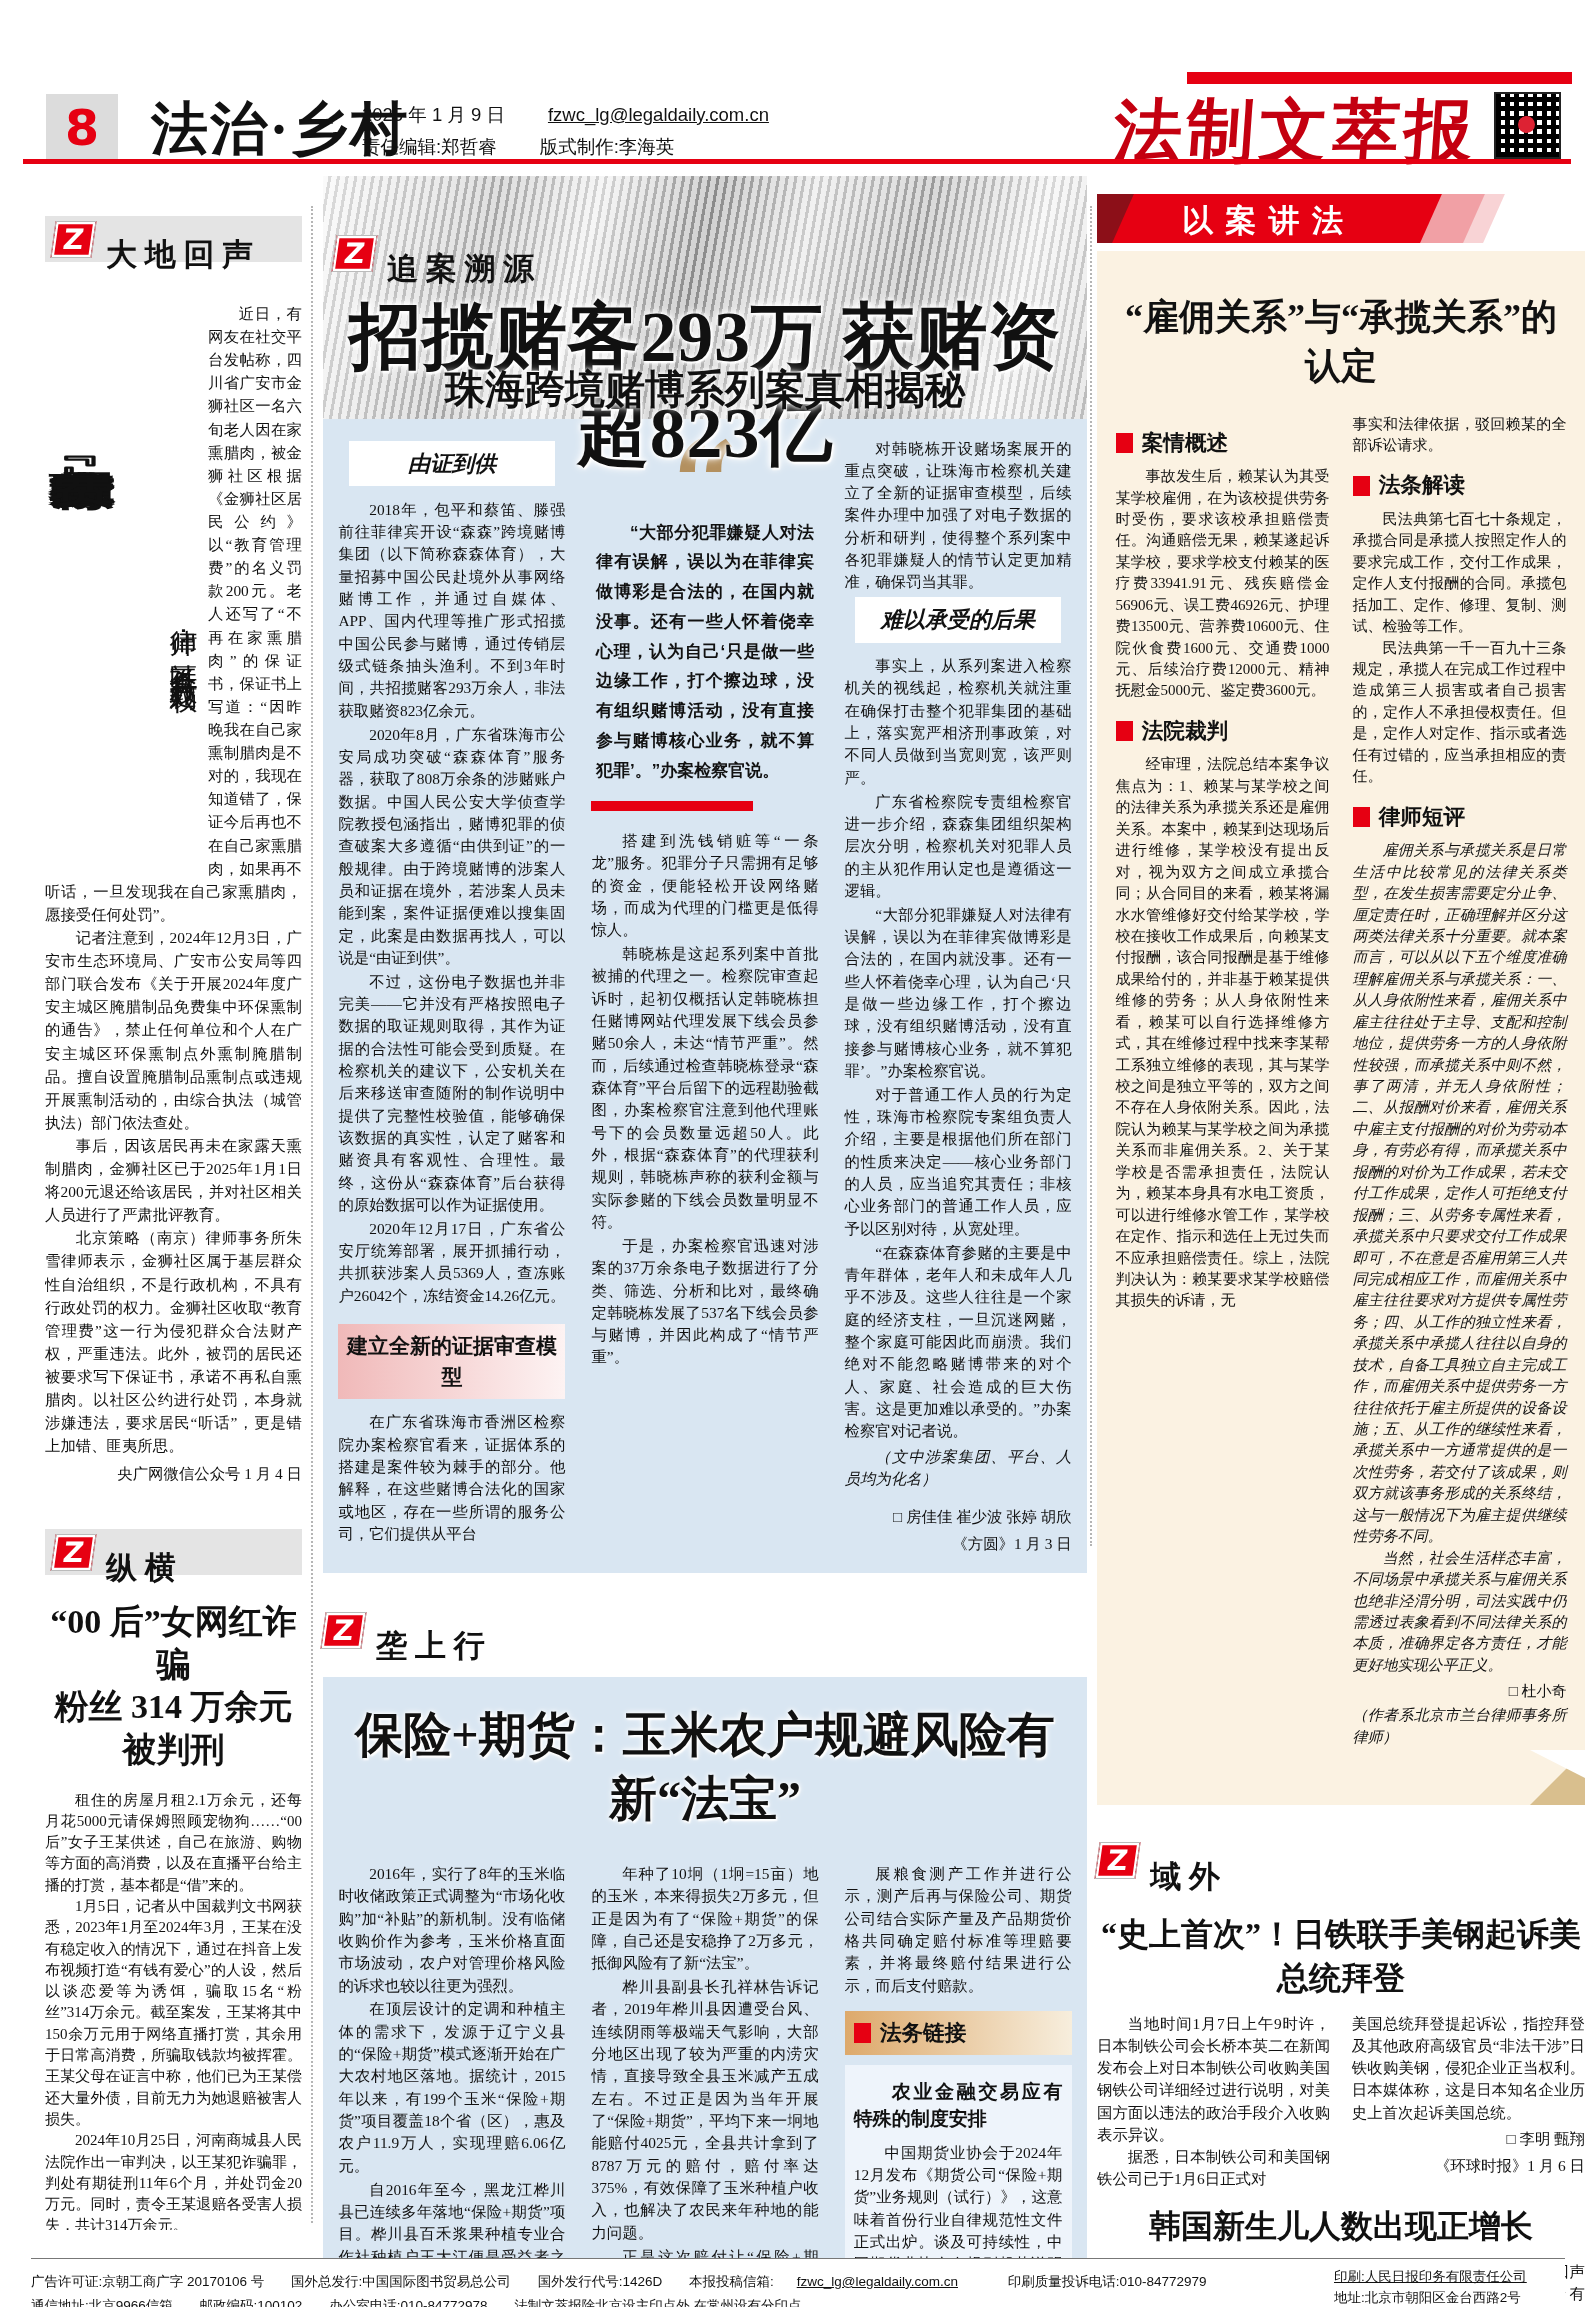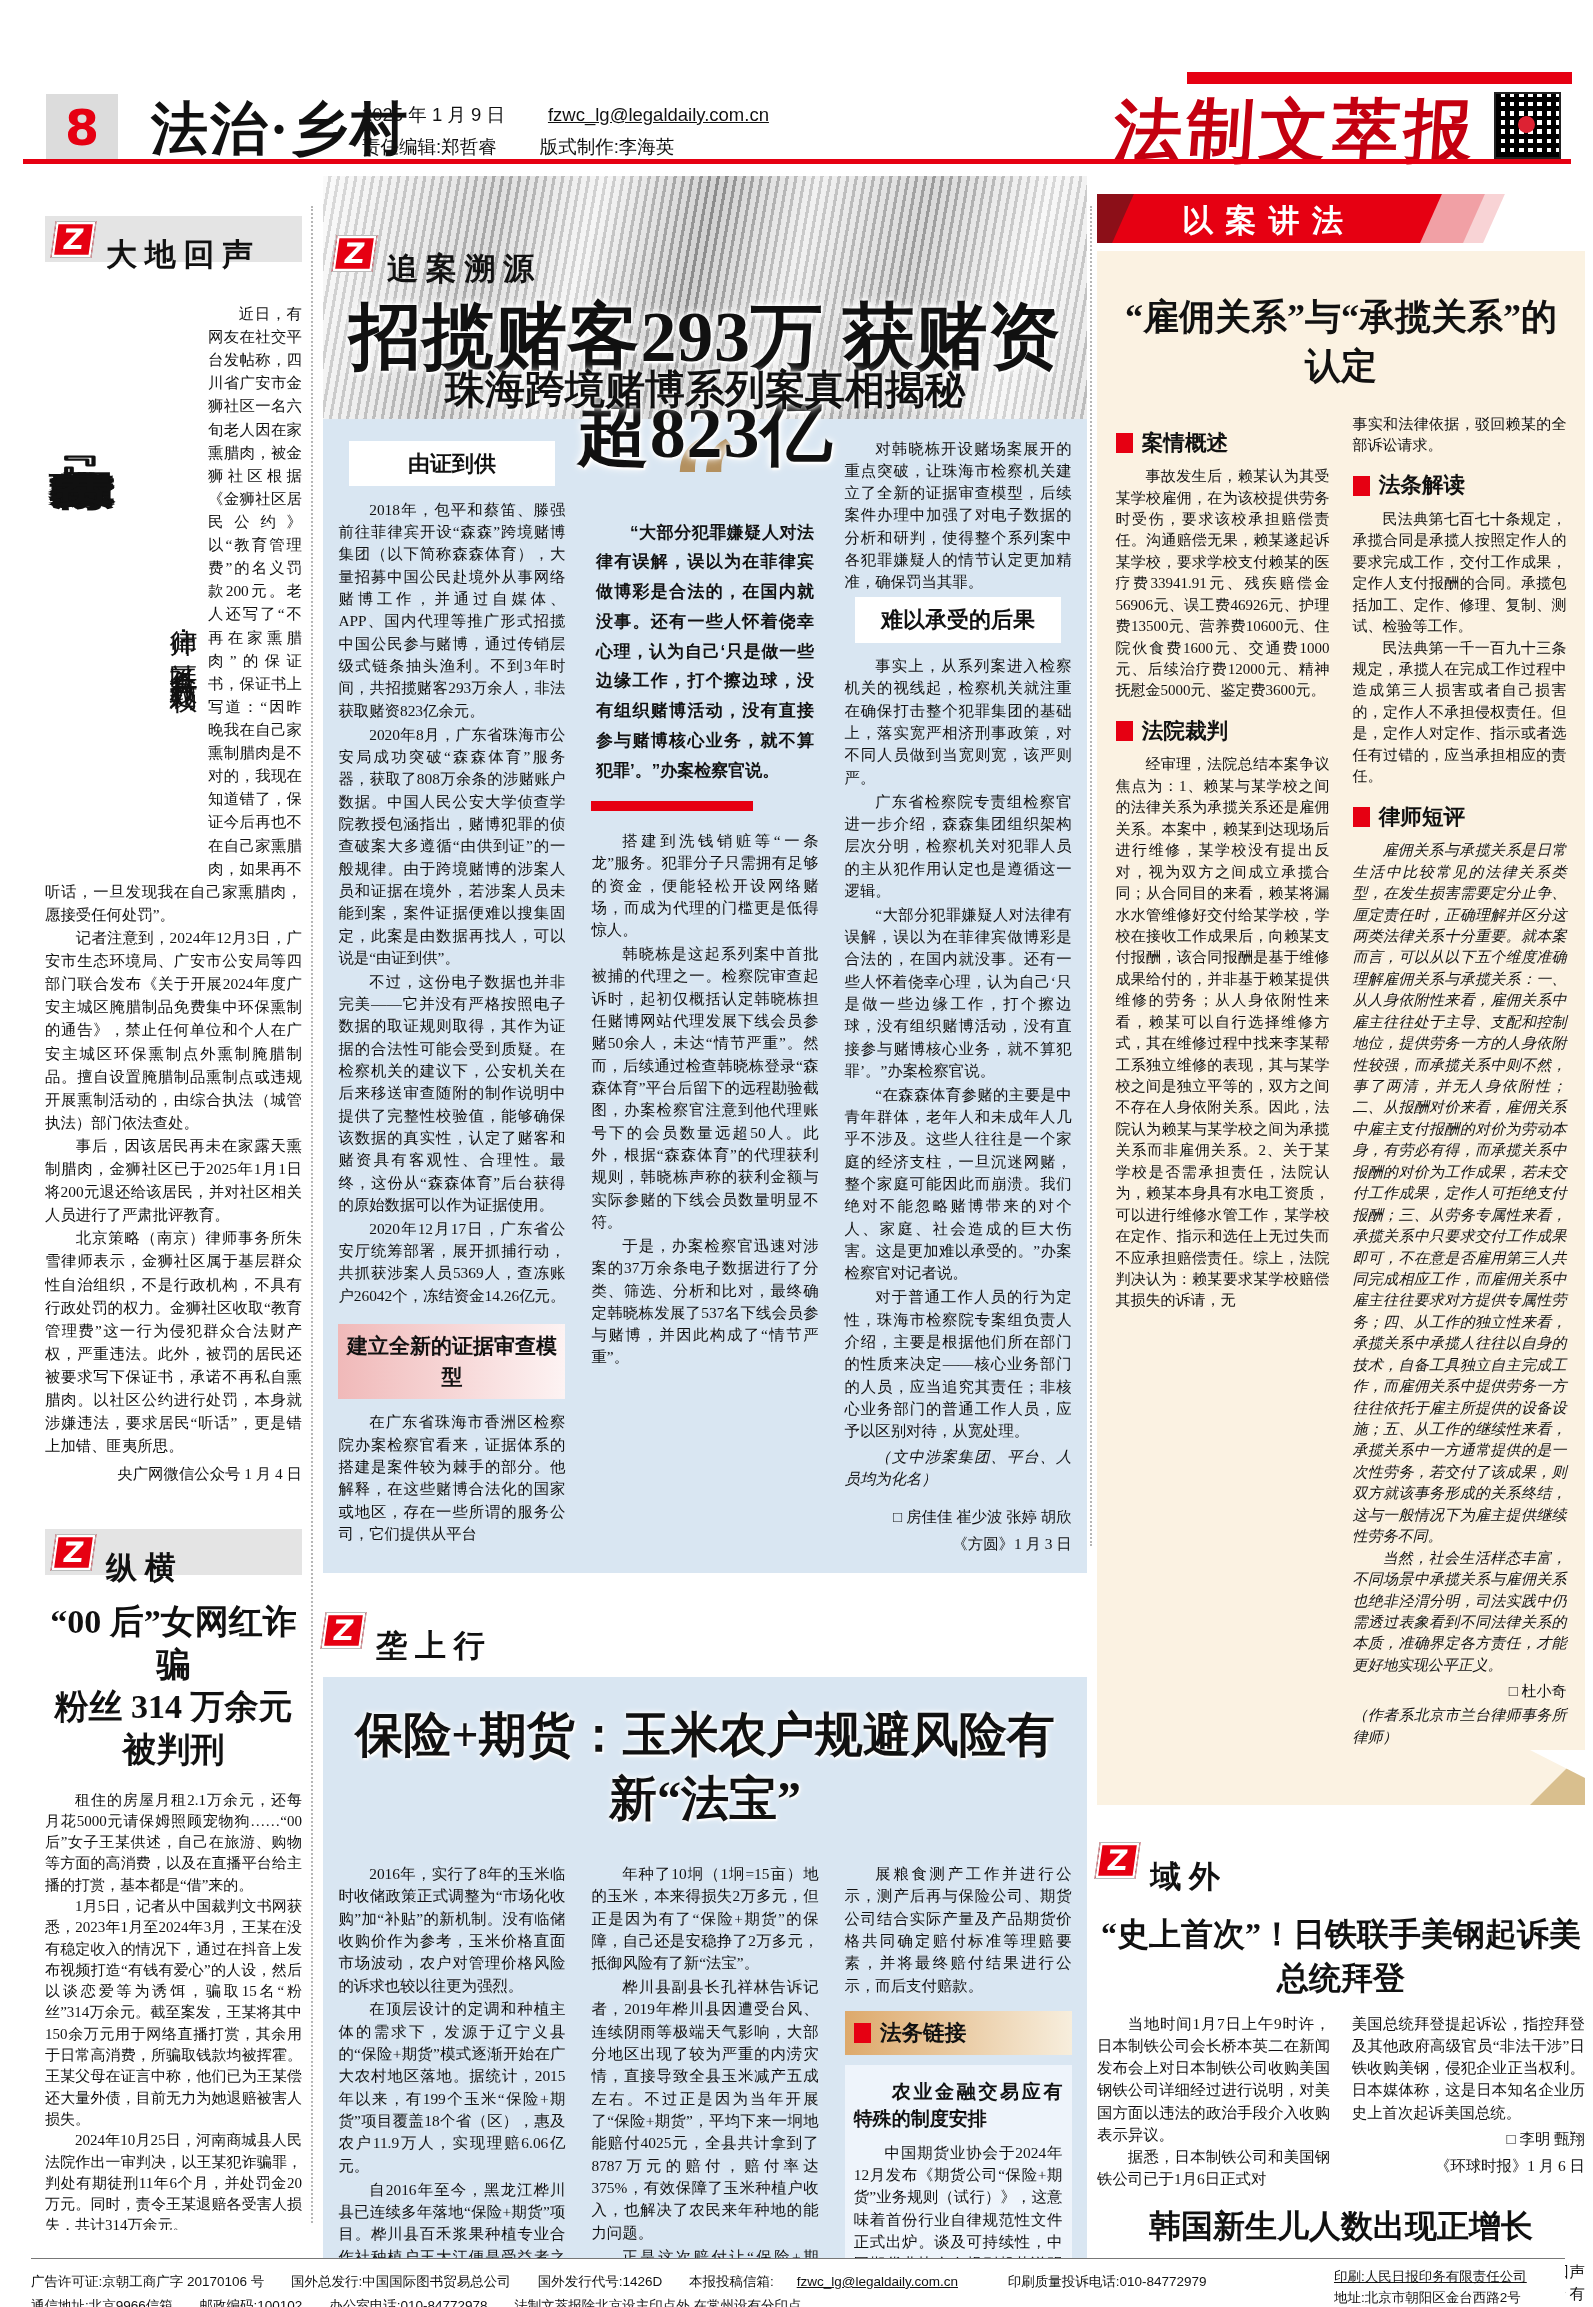--- a/index.html
+++ b/index.html
@@ -54,21 +54,21 @@
   .zhuian-label{position:absolute;left:10.8px;top:40px;z-index:3;}
   .mid-head{position:absolute;top:113px;width:100%;text-align:center;z-index:3;font-size:72px;font-weight:900;
      letter-spacing:0.8px;font-family:"Liberation Serif",serif;
      text-shadow:0 0 4.6px #fff,0 0 7.7px #fff,0 0 10.8px #fff,1.5px 1.5px 1.5px #fff;}
   .mid-sub{position:absolute;top:186px;width:100%;text-align:center;z-index:3;font-size:40px;font-weight:700;
      text-shadow:0 0 4.6px #fff,0 0 9.2px #fff;}
   .bluepanel{background:#d9e6f2;padding:18.5px 15.4px;display:flex;gap:26px;}
   .mcol{flex:1;font-size:15.4px;line-height:1.45;}
   .mcol p.body{margin-bottom:1.5px;}
   .whitebar{background:#fff;text-align:center;font-weight:bold;font-size:22px;
-     font-family:"Liberation Sans",sans-serif;padding:7px 16px;margin:3.1px 10.8px 12.3px;}
+     font-family:"Liberation Sans",sans-serif;padding:7px 16px;margin:3.1px 10.8px 12.3px;font-style:italic;}
   .pinkbar{background:linear-gradient(90deg,#f0b9b9,#fdf3f3);text-align:center;font-weight:bold;font-size:21px;
      font-family:Liberation Serif, serif;padding:7px 0;margin:17px 0 12.3px;}
   .qmark{font-family:"DejaVu Serif",serif;font-size:116px;line-height:.8;height:80px;color:#b3905f;
      text-align:center;font-weight:bold;}
   .quote{font-family:"Liberation Sans",sans-serif;font-weight:bold;font-size:17px;line-height:1.75;
      text-align:justify;text-indent:2em;margin:0 4.6px;}
   .qrule{width:162px;height:10.8px;background:#e60012;margin:15.4px 0 18.5px;}
   .kai{font-style:italic;}
   .note{font-style:italic;text-align:justify;text-indent:2em;margin-top:3.1px;}
   .longlabel{margin:20px 0 9.2px;}
@@ -199,22 +199,22 @@
       <p class="body">搭建到洗钱销赃等“一条龙”服务。犯罪分子只需拥有足够的资金，便能轻松开设网络赌场，而成为代理的门槛更是低得惊人。</p>
       <p class="body">韩晓栋是这起系列案中首批被捕的代理之一。检察院审查起诉时，起初仅概括认定韩晓栋担任赌博网站代理发展下线会员参赌50余人，未达“情节严重”。然而，后续通过检查韩晓栋登录“森森体育”平台后留下的远程勘验截图，办案检察官注意到他代理账号下的会员数量远超50人。此外，根据“森森体育”的代理获利规则，韩晓栋声称的获利金额与实际参赌的下线会员数量明显不符。</p>
       <p class="body">于是，办案检察官迅速对涉案的37万余条电子数据进行了分类、筛选、分析和比对，最终确定韩晓栋发展了537名下线会员参与赌博，并因此构成了“情节严重”。</p>
     </div>
     <div class="mcol">
       <p class="body">对韩晓栋开设赌场案展开的重点突破，让珠海市检察机关建立了全新的证据审查模型，后续案件办理中加强了对电子数据的分析和研判，使得整个系列案中各犯罪嫌疑人的情节认定更加精准，确保罚当其罪。</p>
       <div class="whitebar">难以承受的后果</div>
       <p class="body">事实上，从系列案进入检察机关的视线起，检察机关就注重在确保打击整个犯罪集团的基础上，落实宽严相济刑事政策，对不同人员做到当宽则宽，该严则严。</p>
       <p class="body">广东省检察院专责组检察官进一步介绍，森森集团组织架构层次分明，检察机关对犯罪人员的主从犯作用认定也是遵循这一逻辑。</p>
       <p class="body">“大部分犯罪嫌疑人对法律有误解，误以为在菲律宾做博彩是合法的，在国内就没事。还有一些人怀着侥幸心理，认为自己‘只是做一些边缘工作，打个擦边球，没有组织赌博活动，没有直接参与赌博核心业务，就不算犯罪’。”办案检察官说。</p>
+      <p class="body">对于普通工作人员的行为定性，珠海市检察院专案组负责人介绍，主要是根据他们所在部门的性质来决定——核心业务部门的人员，应当追究其责任；非核心业务部门的普通工作人员，应予以区别对待，从宽处理。</p>
       <p class="body">“在森森体育参赌的主要是中青年群体，老年人和未成年人几乎不涉及。这些人往往是一个家庭的经济支柱，一旦沉迷网赌，整个家庭可能因此而崩溃。我们绝对不能忽略赌博带来的对个人、家庭、社会造成的巨大伤害。这是更加难以承受的。”办案检察官对记者说。</p>
-      <p class="body">对于普通工作人员的行为定性，珠海市检察院专案组负责人介绍，主要是根据他们所在部门的性质来决定——核心业务部门的人员，应当追究其责任；非核心业务部门的普通工作人员，应予以区别对待，从宽处理。</p>
       <p class="note">（文中涉案集团、平台、人员均为化名）</p>
       <div class="byline">□ 房佳佳 崔少波 张婷 胡欣</div>
       <div class="byline">《方圆》1 月 3 日</div>
     </div>
   </div>
 
   <div class="zlabel longlabel">
     <span class="zlogo">Z</span>
     <b>垄上行</b>
   </div>

